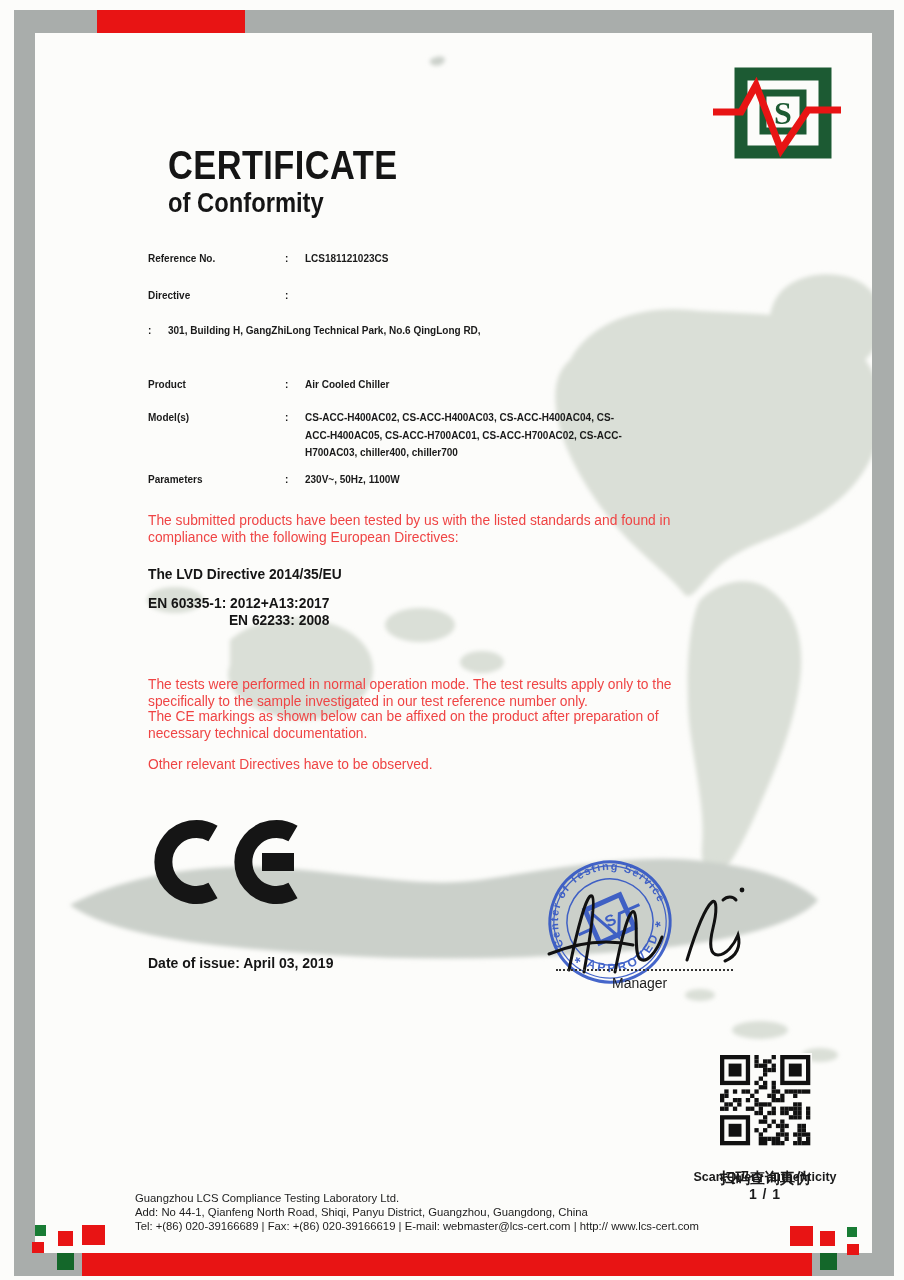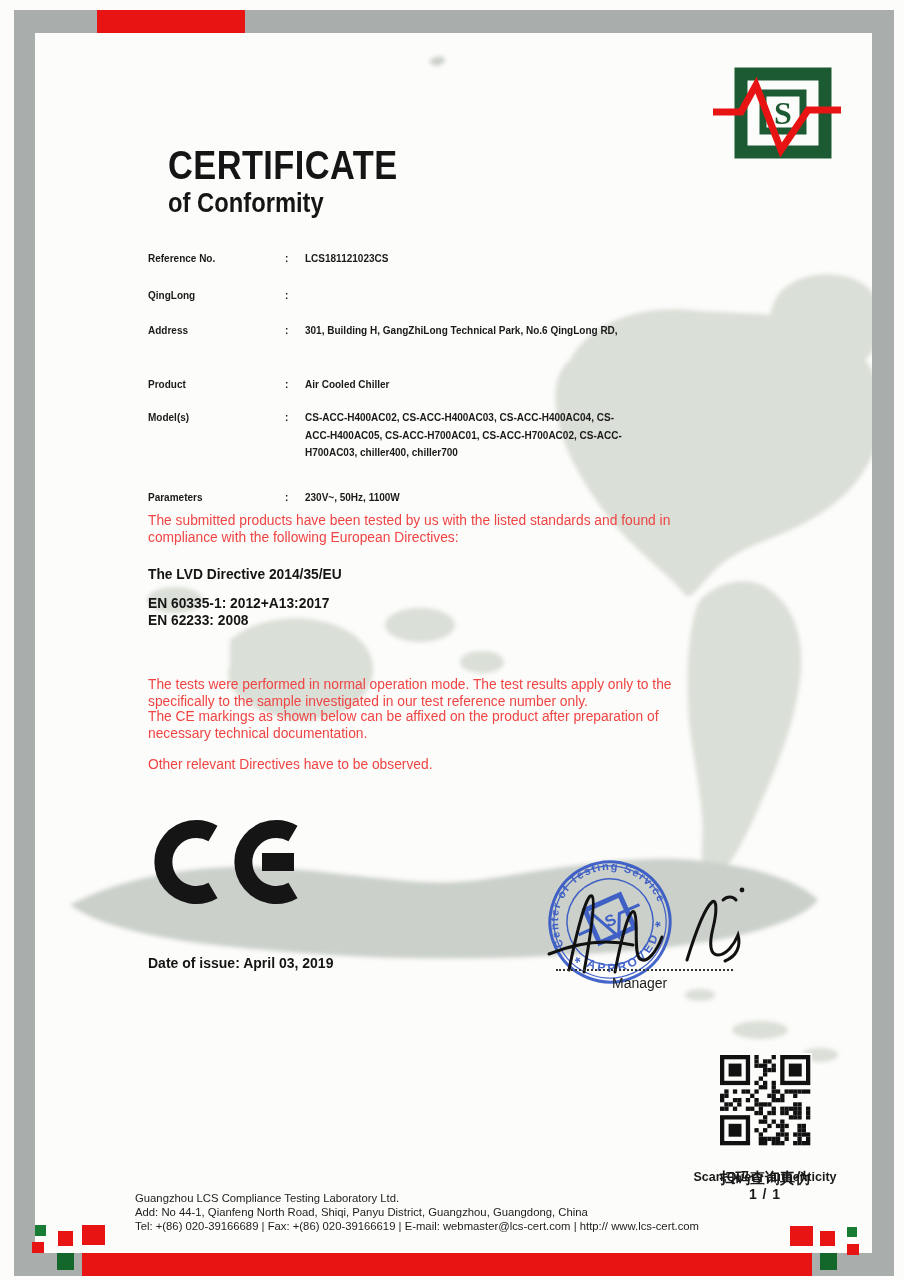--- a/index.html
+++ b/index.html
@@ -29,21 +29,21 @@
   }
   
   .field{position:absolute; left:148px; display:flex; z-index:4; font-weight:bold; font-size:10px; line-height:17.5px; color:#1a1a1a;}
   .flabel{width:137px; flex:none;}
   .fcolon{width:20px; flex:none;}
   .fvalue{white-space:nowrap;}
   .fvalue div{white-space:nowrap;}
   
   .para{position:absolute; left:148px; z-index:4; font-size:13.8px; line-height:17.2px; color:#ef4444;}
   .para div{white-space:nowrap;}
-  .para.bold{font-weight:bold; color:#151515;}
+  .para.bold{font-weight:bold; color:#151515;text-align:right;}
   
   .ce{position:absolute; left:148px; top:810px; z-index:4;}
   .date{position:absolute; left:148px; top:955px; z-index:4; font-size:14px; font-weight:bold; color:#151515; white-space:nowrap;}
   
   .stamp{position:absolute; left:528px; top:845px; z-index:4; opacity:.87;}
   .sig{position:absolute; left:535px; top:858px; z-index:5;}
   .sig-line{position:absolute; left:556px; top:969px; width:177px; border-bottom:2px dotted #333; z-index:5;}
   .manager{position:absolute; left:612px; top:975px; z-index:5; font-size:14px; color:#1d1d1d; white-space:nowrap;}
   
   .qr{position:absolute; left:718px; top:1053px; z-index:4;}
@@ -113,45 +113,44 @@
 
   <div class="title1">CERTIFICATE</div>
   <div class="title2">of Conformity</div>
 
   <div class="field" style="top:250px;">
     <span class="flabel">Reference No.</span>
     <span class="fcolon">:</span>
     <span class="fvalue">LCS181121023CS</span>
   </div>
   <div class="field" style="top:287px;">
-    <span class="flabel">QingLong</span>
+    <span class="flabel">Directive</span>
     <span class="fcolon">:</span>
   </div>
   <div class="field" style="top:322px;">
-    <span class="flabel">Address</span>
     <span class="fcolon">:</span>
     <span class="fvalue">
       <div>301, Building H, GangZhiLong Technical Park, No.6 QingLong RD,</div>
     </span>
   </div>
   <div class="field" style="top:376px;">
     <span class="flabel">Product</span>
     <span class="fcolon">:</span>
     <span class="fvalue">Air Cooled Chiller</span>
   </div>
   <div class="field" style="top:409px;">
     <span class="flabel">Model(s)</span>
     <span class="fcolon">:</span>
     <span class="fvalue">
       <div>CS-ACC-H400AC02, CS-ACC-H400AC03, CS-ACC-H400AC04, CS-</div>
       <div>ACC-H400AC05, CS-ACC-H700AC01, CS-ACC-H700AC02, CS-ACC-</div>
       <div>H700AC03, chiller400, chiller700</div>
     </span>
   </div>
-  <div class="field" style="top:489px;">
+  <div class="field" style="top:471px;">
     <span class="flabel">Parameters</span>
     <span class="fcolon">:</span>
     <span class="fvalue">230V~, 50Hz, 1100W</span>
   </div>
 
   <div class="para" style="top:512px;">
     <div>The submitted products have been tested by us with the listed standards and found in</div>
     <div>compliance with the following European Directives:</div>
   </div>
   <div class="para bold" style="top:566px;">

